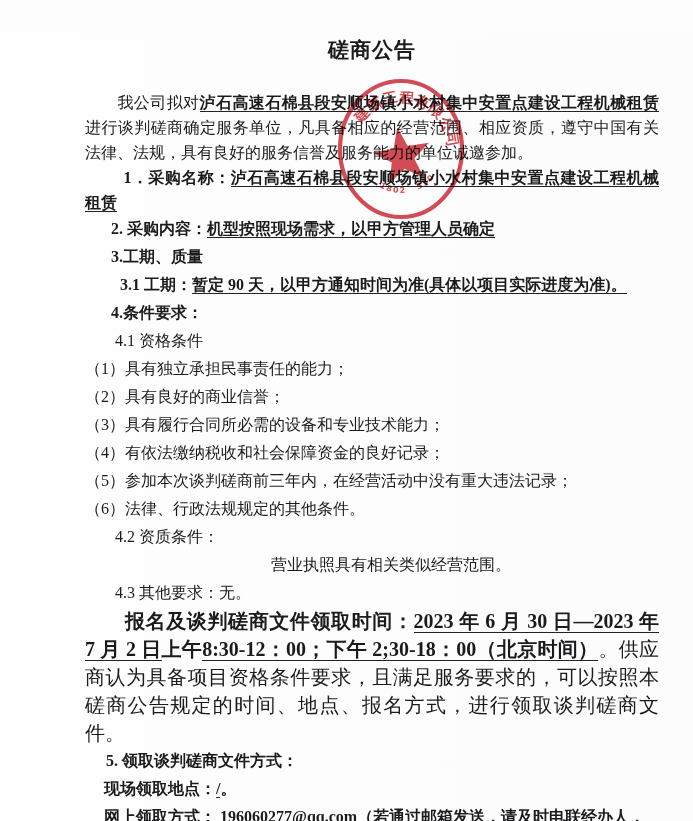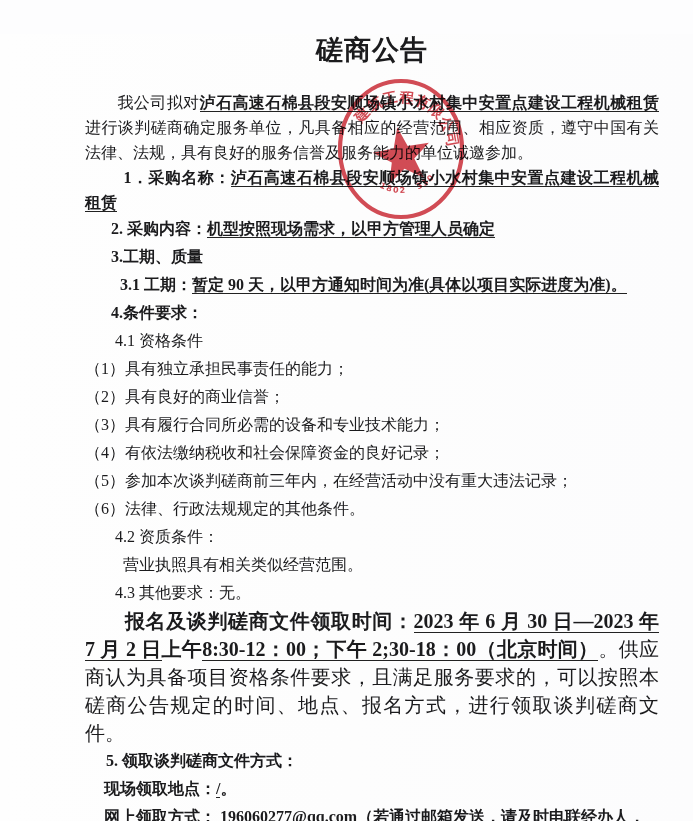--- a/index.html
+++ b/index.html
@@ -13,37 +13,37 @@
   .page{
     position:relative;
     width:693px;height:821px;
     background:linear-gradient(90deg,#fefefe 0%,#fdfdfd 50%,#fcfcfd 100%);
     box-sizing:border-box;
     padding:0 34px 0 85px;
   }
   .title{
     margin:34px 0 0 0;
     text-align:center;
-    font-size:27px;
+    font-size:21px;
     font-weight:700;
     letter-spacing:1px;
     line-height:32px;
   }
   .para{margin:0;text-align:justify;}
   .intro{margin-top:24px;line-height:25px;font-size:16px;}
   .indent2{display:inline-block;width:2em;}
   .item1{line-height:25px;font-size:16px;font-weight:700;text-indent:2.4em;}
   .line{line-height:28px;font-size:16px;white-space:nowrap;}
   .b{font-weight:700;}
   .u{border-bottom:1.5px solid #222;padding-bottom:0px;}
   .ind-27{margin-left:26px;}
   .ind-35{margin-left:35px;}
   .ind-33{margin-left:30px;}
   .ind-30{}
-  .ind-38{margin-left:38px;}
+  .ind-38{margin-left:38px;text-align:center;}
   .ind-21{margin-left:21px;}
   .ind-19{margin-left:19px;}
   .regpara{line-height:28px;font-size:20px;text-indent:2em;text-align:justify;}
   
   .seal{
     position:absolute;
     left:335px;top:42px;
     width:132px;height:146px;
     mix-blend-mode:multiply;
     opacity:0.92;

